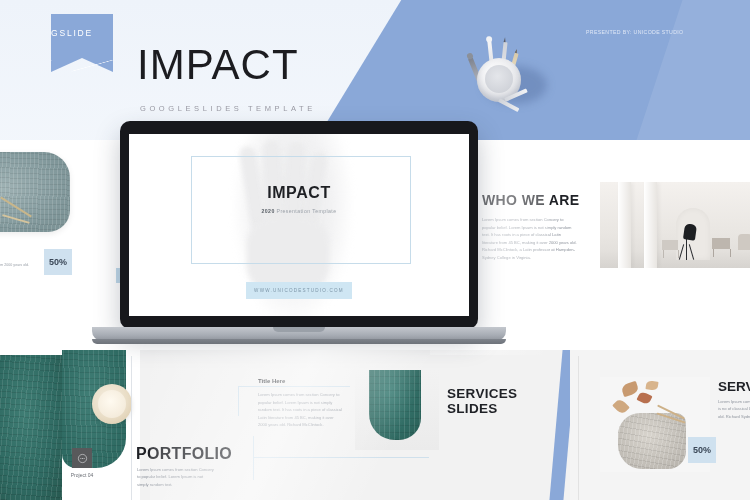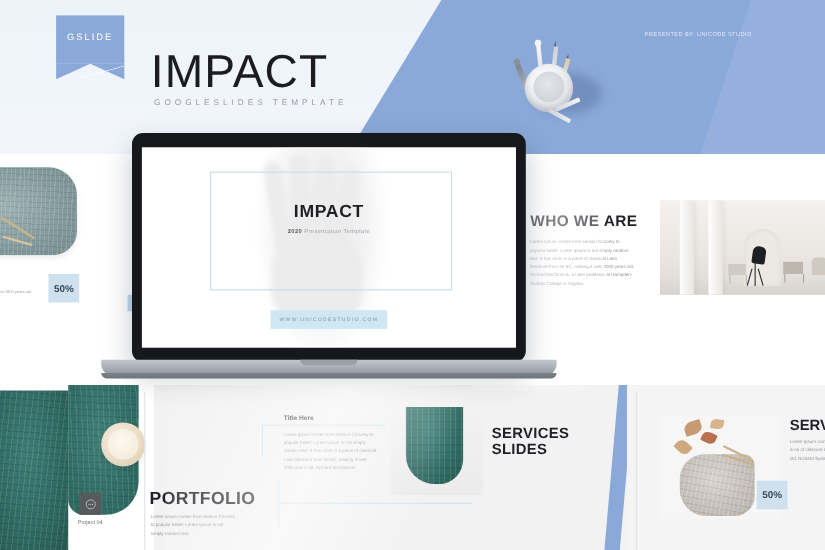--- a/index.html
+++ b/index.html
@@ -101,39 +101,38 @@
     left:-1px; top:0;
     width:62px; height:17px;
     box-sizing:border-box;
     background:
       linear-gradient(to bottom right, transparent calc(50% - 0.6px), rgba(255,255,255,.8) 50%, transparent calc(50% + 0.6px));
   }
   .gslide-label {
     position: absolute;
     left: 51px; top: 28px;
     width: 62px;
-    text-align: center;
     font-size: 8.5px;
     letter-spacing: 1.8px;
     color: #ffffff;
   }
 
   
   .hero-title {
     position: absolute;
     left: 137px; top: 44px;
     font-size: 42px;
     font-weight: 400;
     letter-spacing: 1px;
     color: #1c1c20;
     line-height: 1;
   }
   .hero-sub {
     position: absolute;
-    left: 140px; top: 88px;
+    left: 140px; top: 104px;
     font-size: 7.5px;
     letter-spacing: 3.6px;
     color: #9a9aa4;
   }
   .presenter {
     position: absolute;
     left: 586px; top: 29px;
     font-size: 5.2px;
     letter-spacing: .35px;
     color: #dfe7f6;

